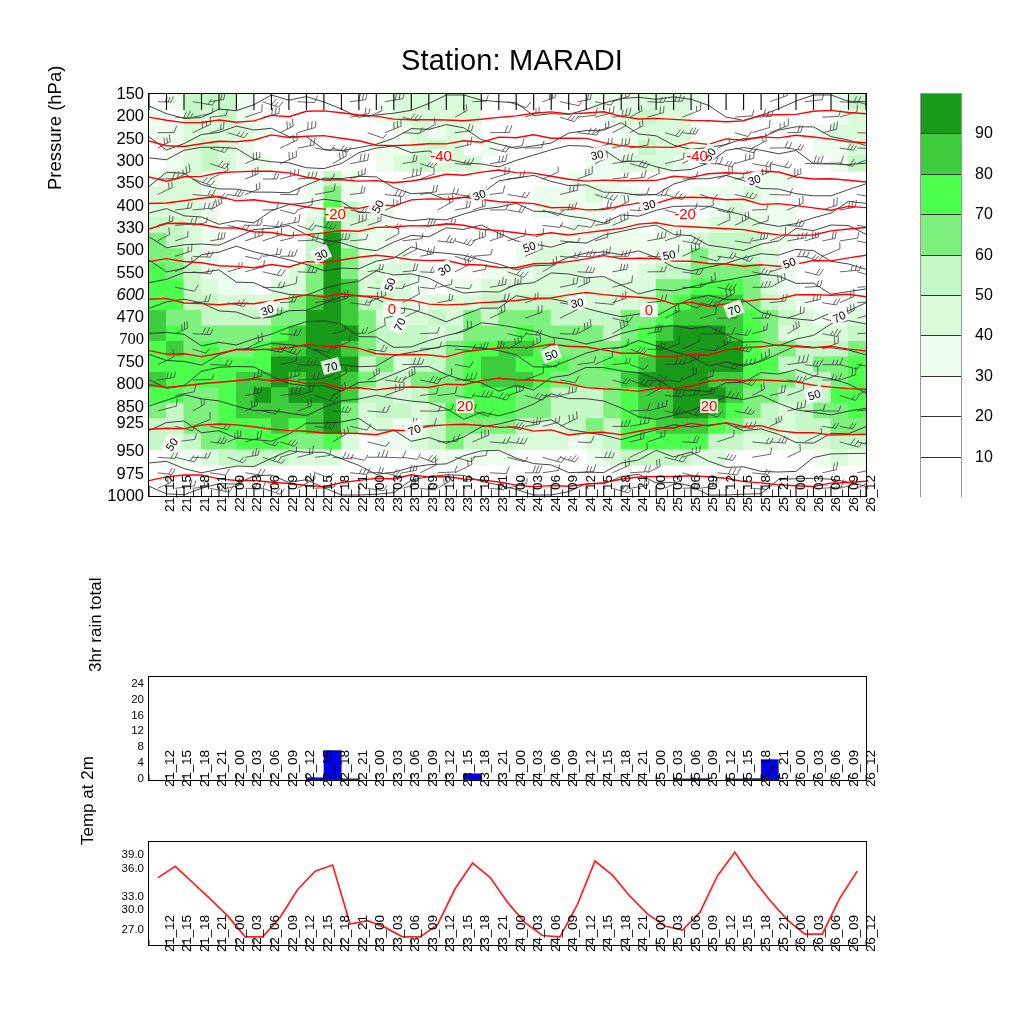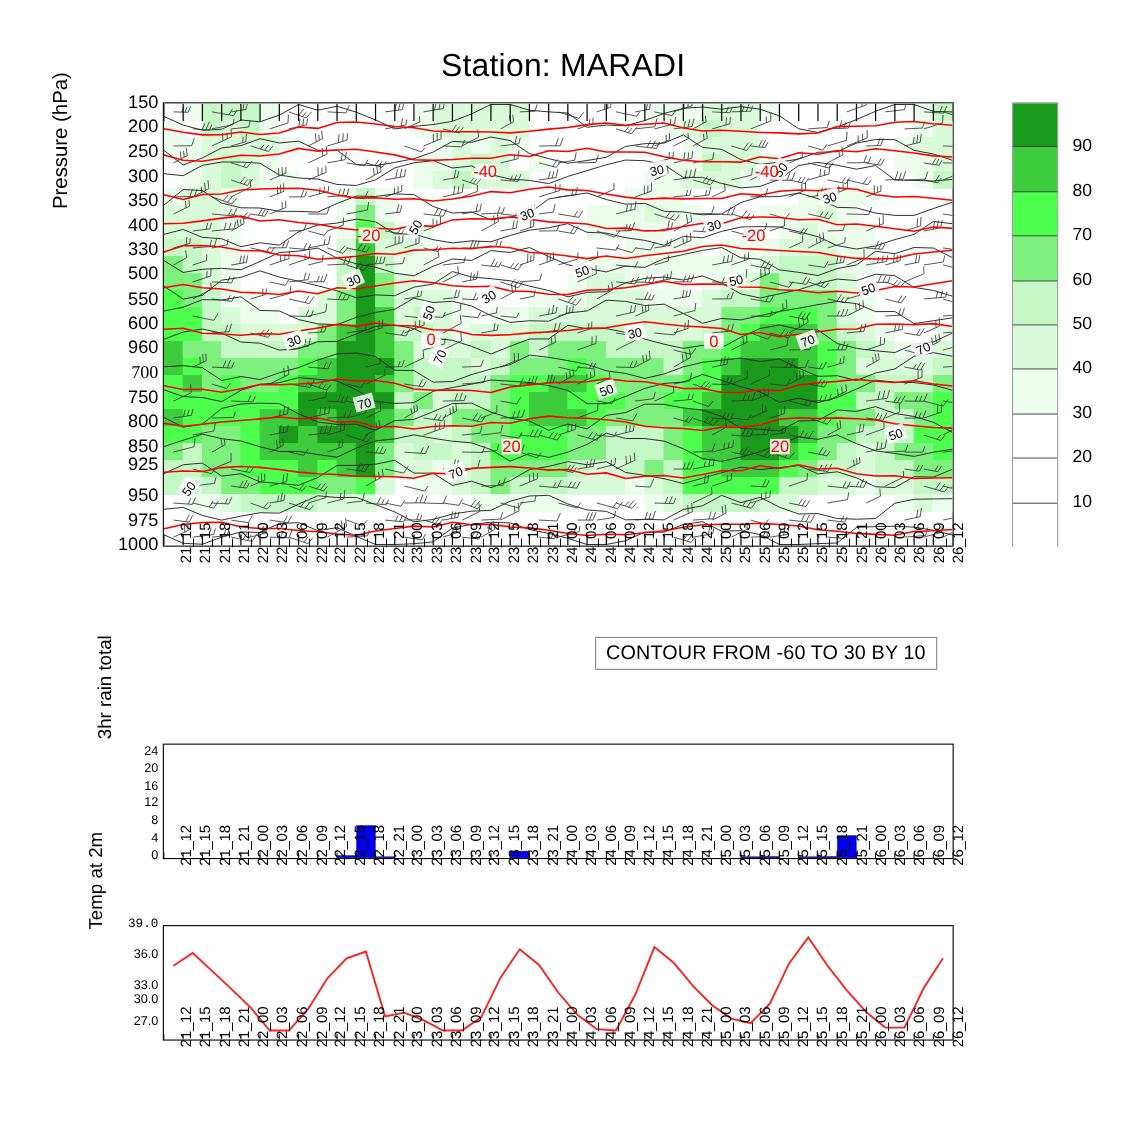--- a/index.html
+++ b/index.html
@@ -62,22 +62,22 @@
   <div id="pressure-axis">
       <div class="ptick" style="top: -1px;">150</div>
       <div class="ptick" style="top: 21.3333px;">200</div>
       <div class="ptick" style="top: 43.6667px;">250</div>
       <div class="ptick" style="top: 66px;">300</div>
       <div class="ptick" style="top: 88.3333px;">350</div>
       <div class="ptick" style="top: 110.667px;">400</div>
       <div class="ptick" style="top: 133px;">330</div>
       <div class="ptick" style="top: 155.333px;">500</div>
       <div class="ptick" style="top: 177.667px;">550</div>
-      <div class="ptick" style="top: 200px;">600</div>
-      <div class="ptick" style="top: 222.333px;">960</div>
+      <div class="ptick" style="top: 200px; font-style: italic;">600</div>
+      <div class="ptick" style="top: 222.333px;">470</div>
       <div class="ptick" style="top: 244.667px; font-family: Liberation Serif, serif;">700</div>
       <div class="ptick" style="top: 267px;">750</div>
       <div class="ptick" style="top: 289.333px;">800</div>
       <div class="ptick" style="top: 311.667px;">850</div>
       <div class="ptick" style="top: 328px;">925</div>
       <div class="ptick" style="top: 356.333px;">950</div>
       <div class="ptick" style="top: 378.667px;">975</div>
       <div class="ptick" style="top: 401px;">1000</div>
     </div>
 
@@ -2891,21 +2891,20 @@
       <span style="left: 592.476px; top: 0px;">25_15</span>
       <span style="left: 610.012px; top: 0px;">25_18</span>
       <span style="left: 627.549px; top: 0px;">25_21</span>
       <span style="left: 645.085px; top: 0px;">26_00</span>
       <span style="left: 662.622px; top: 0px;">26_03</span>
       <span style="left: 680.159px; top: 0px;">26_06</span>
       <span style="left: 697.695px; top: 0px;">26_09</span>
       <span style="left: 715.232px; top: 0px;">26_12</span>
     </div>
 
-  <div id="contour-box">CONTOUR FROM -60 TO 30 BY 10</div>
 
   <div id="colorbar">
       <div class="band" style="height: 40.4px; background: rgb(26, 154, 26);"></div>
       <div class="band" style="height: 40.4px; background: rgb(60, 204, 60);"></div>
       <div class="band" style="height: 40.4px; background: rgb(77, 255, 77);"></div>
       <div class="band" style="height: 40.4px; background: rgb(126, 240, 126);"></div>
       <div class="band" style="height: 40.4px; background: rgb(198, 247, 198);"></div>
       <div class="band" style="height: 40.4px; background: rgb(218, 251, 218);"></div>
       <div class="band" style="height: 40.4px; background: rgb(237, 253, 237);"></div>
       <div class="band" style="height: 40.4px; background: rgb(255, 255, 255);"></div>
@@ -3036,21 +3035,21 @@
       <span style="left: 697.695px; top: 0px;">26_09</span>
       <span style="left: 715.232px; top: 0px;">26_12</span>
     </div>
 
   <div id="ylabel-temp">Temp at 2m</div>
   <div id="temp-axis">
       <div class="ttick" style="top: 91.4474px;">27.0</div>
       <div class="ttick" style="top: 71.1184px;">30.0</div>
       <div class="ttick" style="top: 58px;">33.0</div>
       <div class="ttick" style="top: 30.4605px;">36.0</div>
-      <div class="ttick" style="top: 2px; font-family: Liberation Mono, monospace;">39.0</div>
+      <div class="ttick" style="top: 16px;">39.0</div>
     </div>
   <div id="temp-panel">
     <svg id="temp-svg" width="717" height="103" viewBox="0 0 717 103">
         <polyline points="8.74,35.91 26.23,24.39 43.72,40.66 61.21,56.92 78.70,73.86 96.18,94.87 113.67,94.87 131.16,75.22 148.65,47.43 166.13,29.14 183.62,23.04 201.11,81.99 218.60,78.61 236.09,85.38 253.57,94.87 271.06,94.87 288.55,82.67 306.04,46.76 323.52,21.01 341.01,35.24 358.50,60.31 375.99,80.64 393.48,93.51 410.96,94.87 428.45,62.34 445.94,18.97 463.43,33.20 480.91,54.21 498.40,71.83 515.89,84.03 533.38,88.09 550.87,70.47 568.35,33.88 585.84,10.16 603.33,35.91 620.82,58.28 638.30,77.93 655.79,92.16 673.28,92.16 690.77,56.24 708.26,29.14" fill="none" stroke="#ff2020" stroke-width="1.7"></polyline>
         <g stroke="#000" stroke-width="0.9">
           <line x1="0.0" y1="103" x2="0.0" y2="98"></line>
           <line x1="17.5" y1="103" x2="17.5" y2="98"></line>
           <line x1="35.0" y1="103" x2="35.0" y2="98"></line>
           <line x1="52.5" y1="103" x2="52.5" y2="98"></line>
           <line x1="70.0" y1="103" x2="70.0" y2="98"></line>

